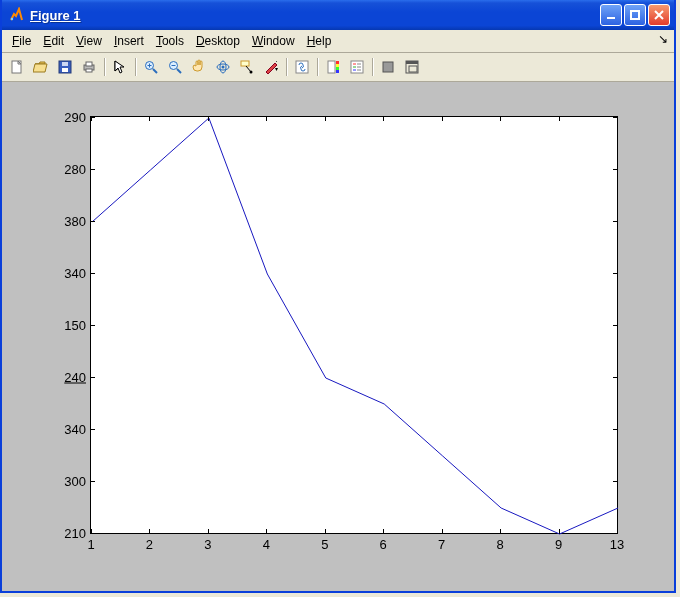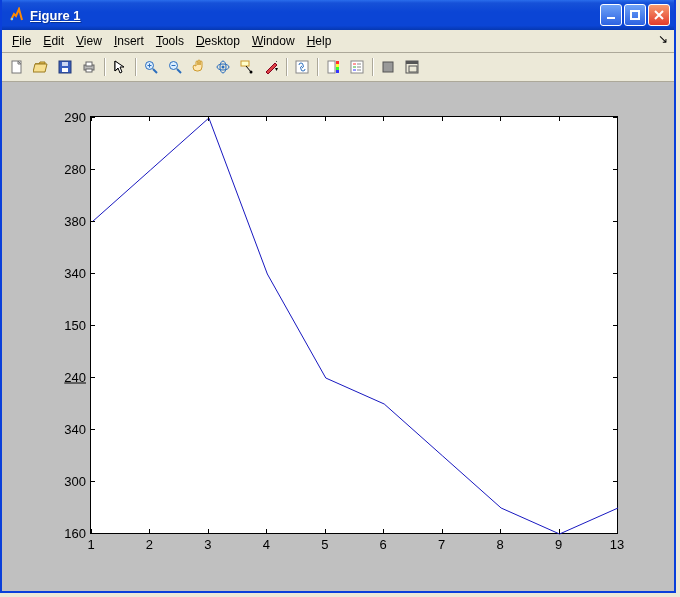--- a/index.html
+++ b/index.html
@@ -346,21 +346,21 @@
         </span>
       </div>
     </div>
 
   <div class="chart-outer">
     <div class="axes" style="left: 88px; top: 34px; width: 528px; height: 418px;">
       <svg width="528" height="418" viewBox="0 0 528 418">
           <path d="M1.00 105.00 L59.44 53.00 L117.89 1.00 L176.33 157.00 L234.78 261.00 L293.22 287.00 L351.67 339.00 L410.11 391.00 L468.56 417.00 L527.00 391.00 " class="plotline"></path>
         </svg>
     </div>
-  <div class="tick-label y-tick" style="left: 52px; top: 451px;">160</div>
+  <div class="tick-label y-tick" style="left: 52px; top: 451px;">210</div>
       <div class="tick-mark" style="left: 88px; top: 451px; width: 5px; height: 1px;"></div>
       <div class="tick-mark" style="left: 611px; top: 451px; width: 5px; height: 1px;"></div>
       <div class="tick-label y-tick" style="left: 52px; top: 399px;">300</div>
       <div class="tick-mark" style="left: 88px; top: 399px; width: 5px; height: 1px;"></div>
       <div class="tick-mark" style="left: 611px; top: 399px; width: 5px; height: 1px;"></div>
       <div class="tick-label y-tick" style="left: 52px; top: 347px;">340</div>
       <div class="tick-mark" style="left: 88px; top: 347px; width: 5px; height: 1px;"></div>
       <div class="tick-mark" style="left: 611px; top: 347px; width: 5px; height: 1px;"></div>
       <div class="tick-label y-tick" style="left: 52px; top: 295px; text-decoration: underline;">240</div>
       <div class="tick-mark" style="left: 88px; top: 295px; width: 5px; height: 1px;"></div>

